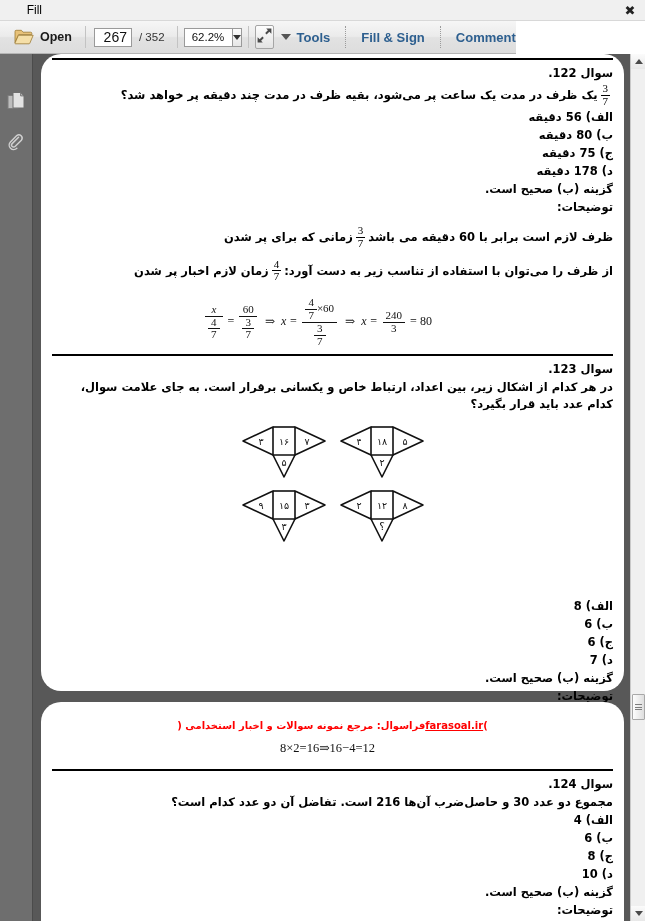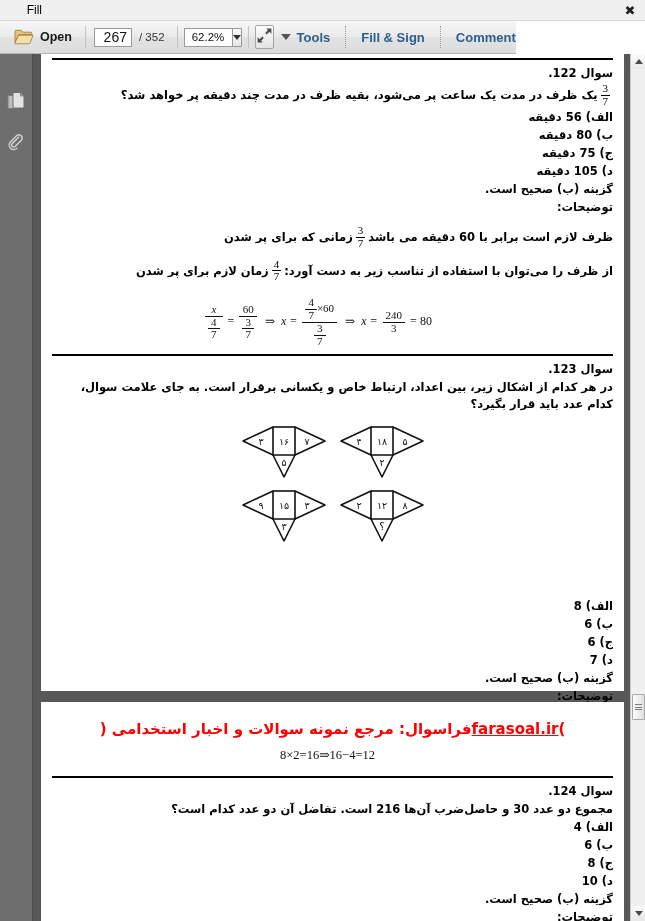--- a/index.html
+++ b/index.html
@@ -216,20 +216,21 @@
     background: #585858;
     overflow: hidden;
     box-sizing: border-box;
   }
   .page-sheet {
     position: absolute;
     left: 8px;
     width: 583px;
     background: #ffffff;
     box-sizing: border-box;
+    border-radius: 20px;
   }
   #page-1 { top: 0px; height: 637px; }
   #page-2 { top: 648px; height: 260px; }
 
   .page-inner {
     position: relative;
     width: 100%;
     height: 100%;
     padding: 0;
     box-sizing: border-box;
@@ -284,21 +285,21 @@
     line-height: 1.08;
     margin: 0 3px;
     font-weight: normal;
   }
   .inline-frac .num { display:block; padding: 0 2px; }
   .inline-frac .den { display:block; border-top: 1px solid #000; padding: 0 2px; }
 
   .farasoal-link {
     color: #ff0000;
     text-align: center;
-    font-size: 15px;
+    font-size: 10px;
     font-weight: bold;
     direction: rtl;
     font-family: "DejaVu Sans", sans-serif;
   }
   .farasoal-link .u { text-decoration: underline; }
 
   
   .figures {
     margin: 8px 0 4px 0;
     display: flex;
@@ -452,30 +453,30 @@
         <div class="qblock" style="padding-top:4px;">
           <div class="rtl qline">سوال 122.</div>
 
           <div class="rtl qline" style="line-height:22px;">
             <span class="inline-frac"><span class="num">3</span><span class="den">7</span></span><span>یک ظرف در مدت یک ساعت پر می‌شود، بقیه ظرف در مدت چند دقیقه پر خواهد شد؟</span>
           </div>
 
           <div class="rtl qline">الف) 56 دقیقه</div>
           <div class="rtl qline">ب) 80 دقیقه</div>
           <div class="rtl qline">ج) 75 دقیقه</div>
-          <div class="rtl qline">د) 105 دقیقه</div>
+          <div class="rtl qline">د) 178 دقیقه</div>
           <div class="rtl qline">گزینه (ب) صحیح است.</div>
           <div class="rtl qline">توضیحات:</div>
 
           <div class="rtl qline" style="margin-top:9px;line-height:22px;">
             <span>ظرف لازم است برابر با 60 دقیقه می باشد</span><span class="inline-frac"><span class="num">3</span><span class="den">7</span></span><span>زمانی که برای پر شدن</span>
           </div>
 
           <div class="rtl qline" style="margin-top:9px;line-height:22px;">
-            <span>از ظرف را می‌توان با استفاده از تناسب زیر به دست آورد:</span><span class="inline-frac"><span class="num">4</span><span class="den">7</span></span><span>زمان لازم برای پر شدن</span>
+            <span>از ظرف را می‌توان با استفاده از تناسب زیر به دست آورد:</span><span class="inline-frac"><span class="num">4</span><span class="den">7</span></span><span>زمان لازم اخبار پر شدن</span>
           </div>
 
           <div class="math" style="margin:14px 0 6px 0; padding-right:30px;">
             <span class="frac">
               <span class="num"><i>x</i></span>
               <span class="den"><span class="frac" style="margin:0;"><span class="num">4</span><span class="den">7</span></span></span>
             </span>
             <span>=</span>
             <span class="frac">
               <span class="num">60</span>

